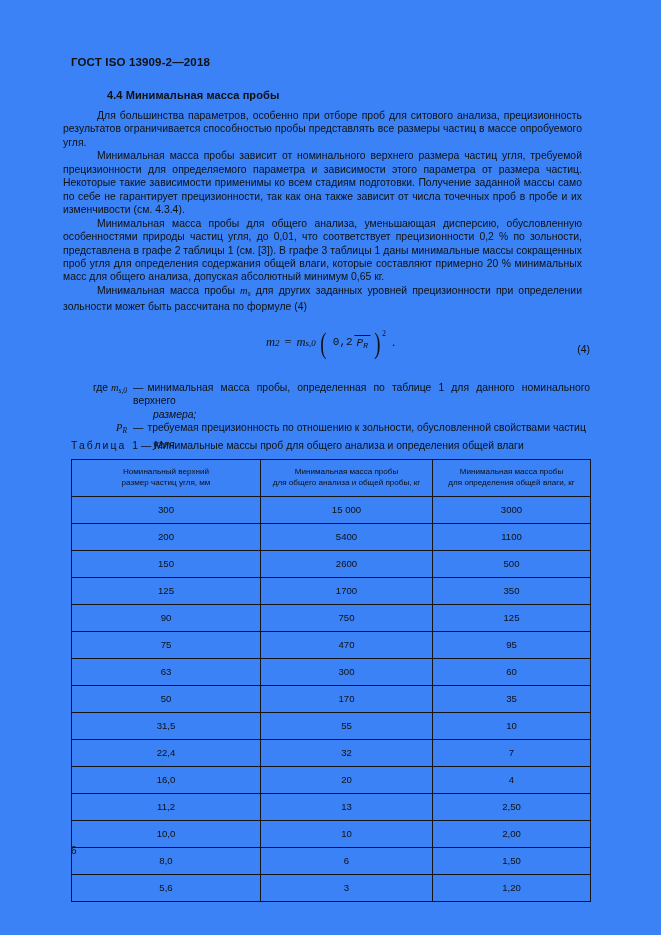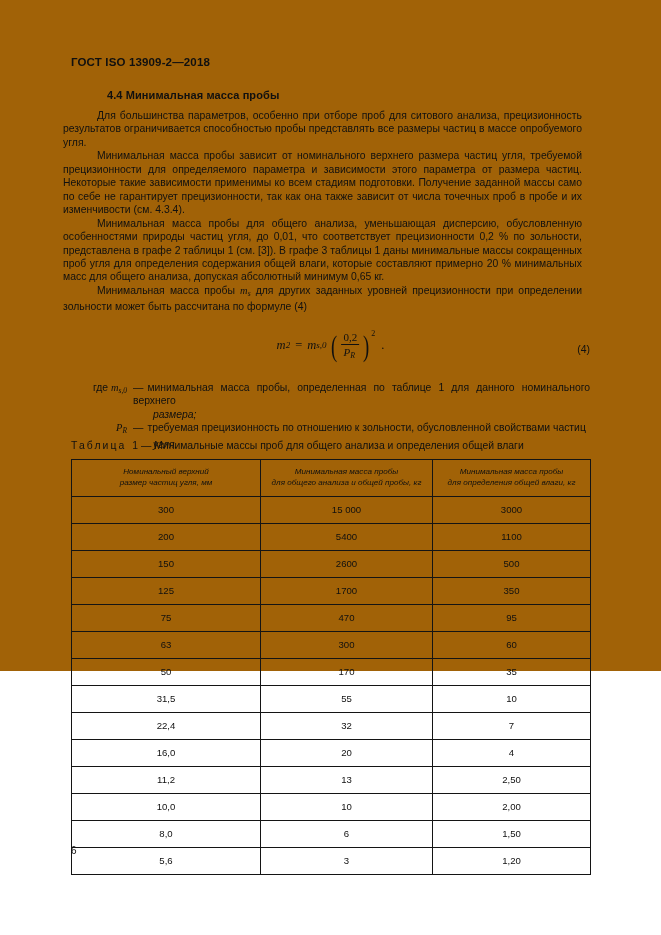--- a/index.html
+++ b/index.html
@@ -12,24 +12,24 @@
     width: 661px;
     height: 935px;
     font-family: "Liberation Sans", sans-serif;
     color: #101010;
     position: relative;
     overflow: hidden;
   }
   .page {
     position: relative;
     width: 661px;
-    height: 671px;
+    height: 935px;
     box-sizing: border-box;
     padding: 0;
-    background: #a16207;
+    background: #3b82f6;
   }
   
   .doc-header {
     position: absolute;
     left: 71px;
     top: 56px;
     font-size: 11.5px;
     font-weight: bold;
     letter-spacing: 0.15px;
     white-space: nowrap;
@@ -97,24 +97,26 @@
   }
   .paren {
     font-size: 30px;
     line-height: 0.78;
     font-family: "Liberation Serif", serif;
     transform: scaleX(0.62);
     display: inline-block;
   }
   .frac {
     display: inline-flex;
-    flex-direction: column;
+    flex-direction: row;
+    align-items: center;
     font-size: 11px;
     line-height: 1.14;
     padding: 0 2px;
+    font-family: Liberation Mono, monospace;
   }
   .frac .num { padding: 0 2px 0.5px 2px; }
   .frac .den {
     border-top: 1px solid #101010;
     padding: 0.5px 2px 0 2px;
     font-style: italic;
   }
   .exp {
     font-size: 8px;
     align-self: flex-start;
@@ -189,21 +191,20 @@
     border: 1.4px solid #141414;
   }
   table.data-table thead th {
     font-weight: normal;
     font-size: 8.1px;
     line-height: 11.4px;
     padding: 6px 4px 7px 4px;
     text-align: center;
     vertical-align: middle;
     border-bottom: 1.4px solid #141414;
-    font-style: italic;
   }
   table.data-table thead th + th { border-left: 1.4px solid #141414; }
   table.data-table tbody td {
     height: 26px;
     text-align: center;
     vertical-align: middle;
     padding: 0;
     font-size: 9.6px;
   }
   table.data-table tbody td + td { border-left: 1.4px solid #141414; }
@@ -304,20 +305,25 @@
             <td>150</td>
             <td>2600</td>
             <td>500</td>
           </tr>
           <tr>
             <td>125</td>
             <td>1700</td>
             <td>350</td>
           </tr>
           <tr>
+            <td>90</td>
+            <td>750</td>
+            <td>125</td>
+          </tr>
+          <tr>
             <td>75</td>
             <td>470</td>
             <td>95</td>
           </tr>
           <tr>
             <td>63</td>
             <td>300</td>
             <td>60</td>
           </tr>
           <tr>

